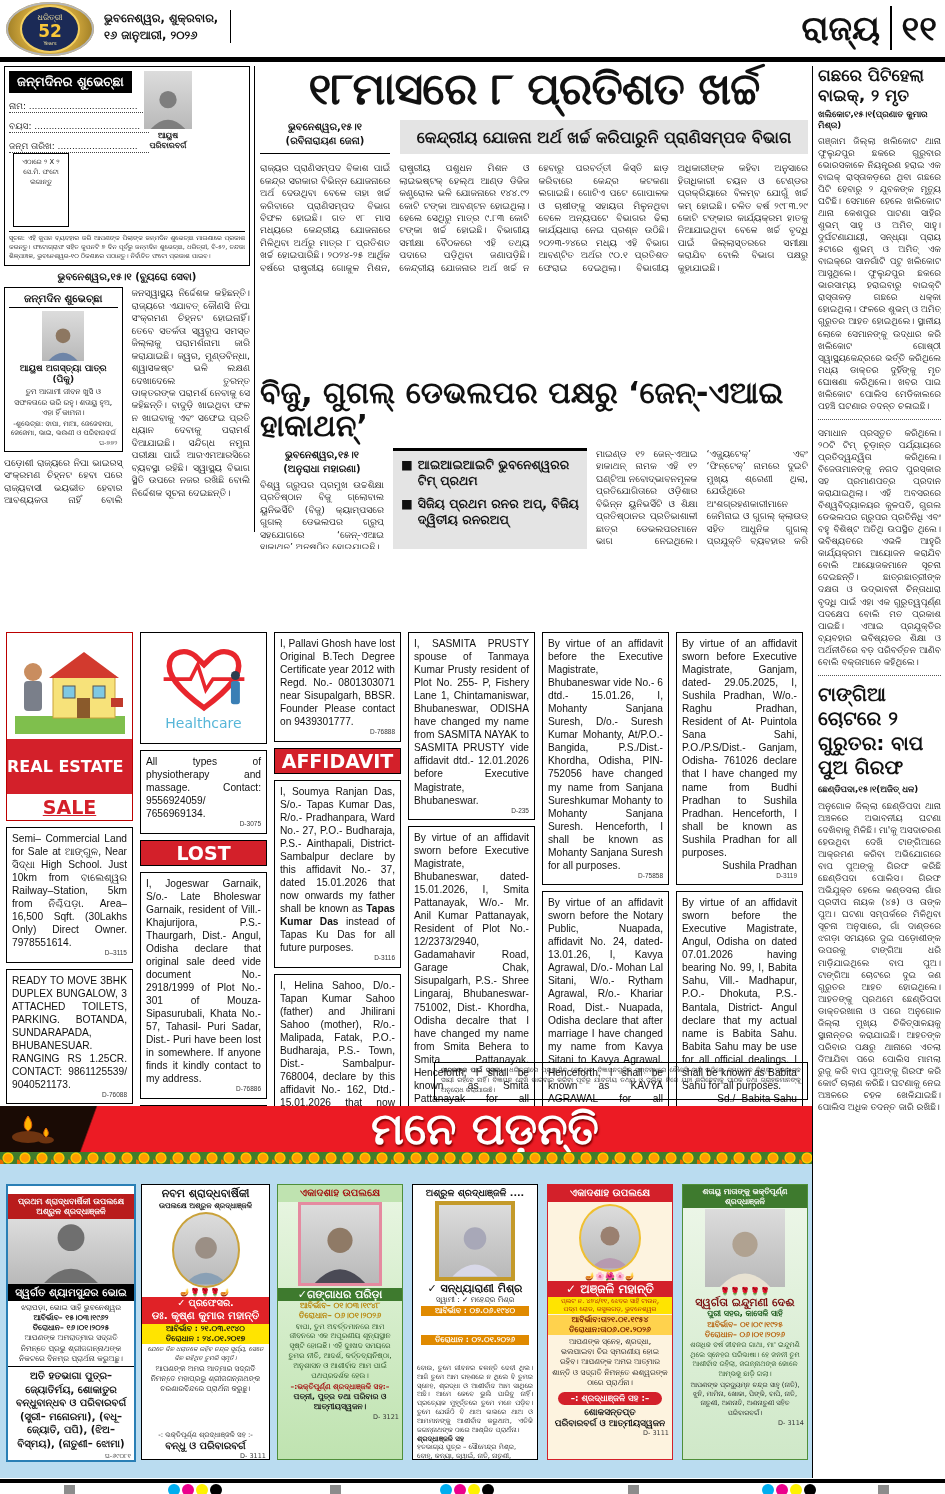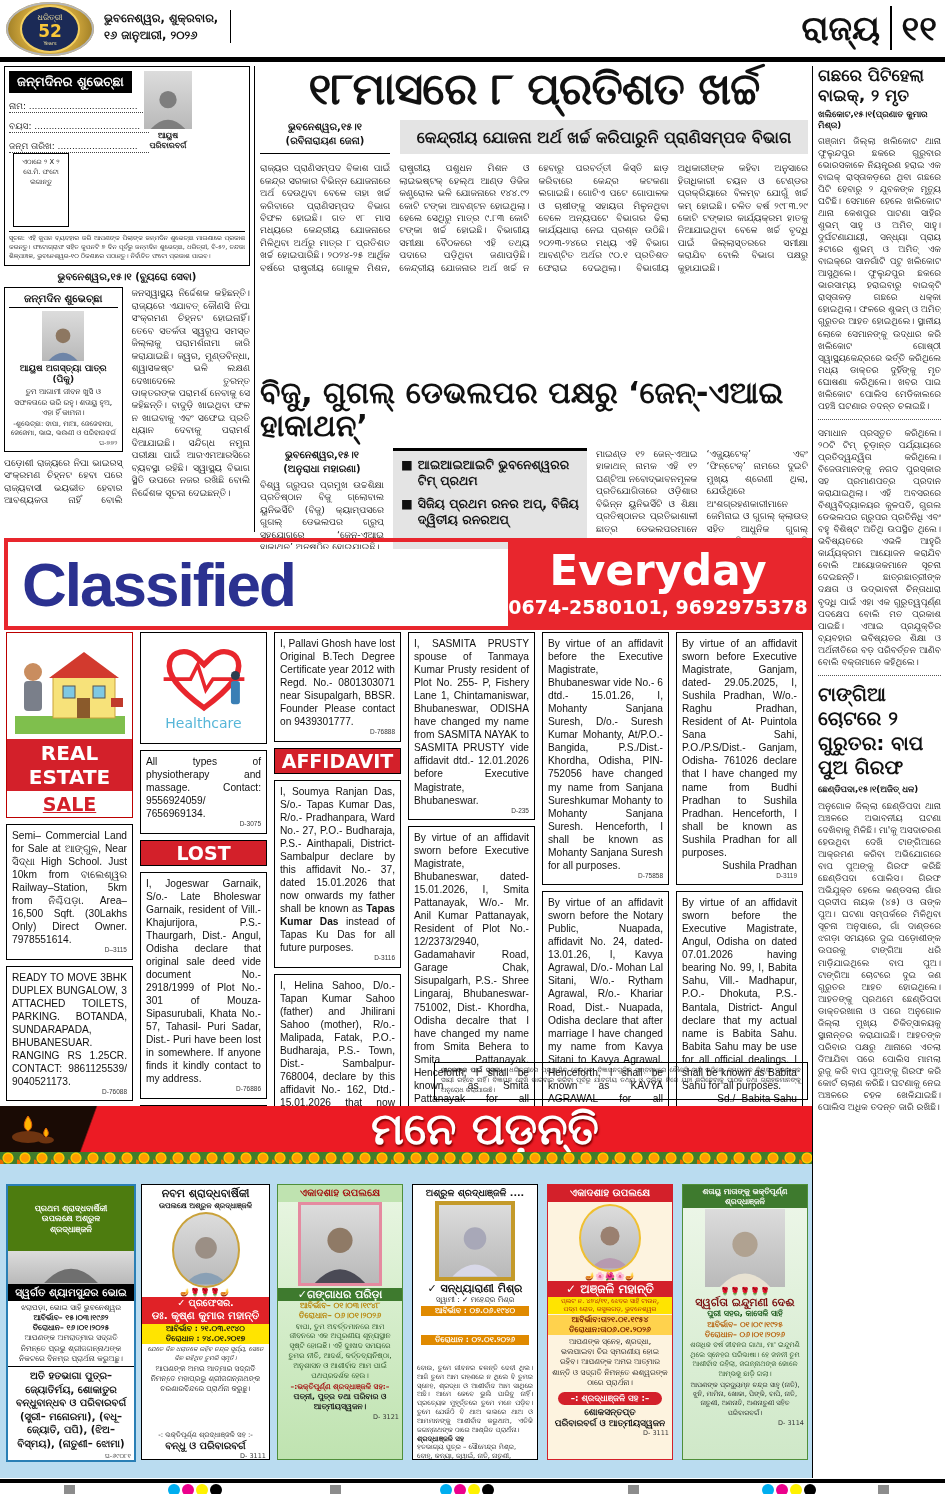--- a/index.html
+++ b/index.html
@@ -47,21 +47,21 @@
             font-family:"Liberation Sans",sans-serif;letter-spacing:-2px;}
   .cl-right{width:300px;background:#e8262d;color:#fff;display:flex;flex-direction:column;align-items:center;justify-content:center;}
   .cl-everyday{font-size:42px;font-weight:bold;line-height:1;}
   .cl-phones{font-size:19px;font-weight:bold;margin-top:4px;}
   .ccol{display:flex;flex-direction:column;gap:6px;}
   .ad{border:1.2px solid #000;padding:4px 5px;font-size:10.2px;line-height:1.28;text-align:justify;
       font-family:"Liberation Sans",sans-serif;}
   .ad .sign{text-align:right;font-size:10.2px;}
   .redhead{background:#d3202a;border:1.2px solid #000;color:#fff;font-weight:bold;font-size:19px;text-align:center;padding:1px 0;}
   .gfx{border:1.2px solid #000;background:#fff;}
-  .re-band{background:#d3202a;color:#fff;font-weight:bold;font-size:20px;text-align:center;padding:2px 0;}
+  .re-band{background:#d3202a;color:#fff;font-weight:bold;font-size:16px;text-align:left;padding:18px 0;}
   .sale{color:#d3202a;font-weight:bold;font-size:19px;text-align:center;text-decoration:underline;padding:2px 0;}
   .hc-label{color:#57b6d8;font-size:14px;text-align:center;}
   .email-box{border:1.2px solid #000;font-size:9px;text-align:center;padding:4px;line-height:1.5;}
   .notice{border:1.2px solid #000;font-size:6.6px;line-height:1.5;padding:3px 6px;text-align:justify;color:#222;}
   
   .mem-banner{background:#ec1b24;display:flex;align-items:center;overflow:hidden;}
   .mem-title{flex:1;text-align:center;color:#fff;font-weight:bold;font-size:44px;text-shadow:1px 2px 2px #7a0000;}
   .diya-zone{width:150px;height:100%;background:linear-gradient(110deg,#1a0b05 55%,#ec1b24 56%);display:flex;align-items:center;padding-left:8px;gap:4px;}
   .flower-strip{background:#3f7d2c;background-image:radial-gradient(circle at 8px 6px,#ff9d00 3.5px,#ffd400 5px,rgba(0,0,0,0) 6px),
                 radial-gradient(circle at 0px 11px,#e86a00 3px,rgba(0,0,0,0) 4px);background-size:17px 12px;}
@@ -194,27 +194,20 @@
     <div class="byline" style="font-size:8.6px;text-align:left;margin:3px 0;">ଖଲିକୋଟ,୧୫।୧(ପ୍ରଣାତ କୁମାର ମିଶ୍ର)</div>
     <div class="odbody" style="font-size:9px;">ଗଞ୍ଜାମ ଜିଲ୍ଲା ଖଲିକୋଟ ଥାନା ଫୁଲୁନ୍ଦପୁର ଛକରେ ଗୁରୁବାର ଭୋରସକାଳେ ନିୟନ୍ତ୍ରଣ ହରାଇ ଏକ ବାଇକ୍ ରାସ୍ତାକଡ଼ରେ ଥିବା ଗଛରେ ପିଟି ହେବାରୁ ୨ ଯୁବକଙ୍କ ମୃତ୍ୟୁ ଘଟିଛି। ସେମାନେ ହେଲେ ଖଲିକୋଟ ଥାନା କେଶପୁର ପାଟଣା ସାହିର ଶୁଭମ୍ ସାହୁ ଓ ଅମିତ୍ ସାହୁ। ଦୁର୍ଘଟଣାଯାୟୀ, ସନ୍ଧ୍ୟା ପ୍ରାୟ ୫ଟାରେ ଶୁଭମ୍ ଓ ଅମିତ୍ ଏକ ବାଇକ୍‌ରେ ସାନଗାଁଟି ପଟୁ ଖଲିକୋଟ ଆସୁଥିଲେ। ଫୁଲୁନ୍ଦପୁର ଛକରେ ଭାରସାମ୍ୟ ହରାଇବାରୁ ବାଇକ୍‌ଟି ରାସ୍ତାକଡ଼ ଗଛରେ ଧକ୍କା ହୋଇଥିଲା। ଫଳରେ ଶୁଭମ୍ ଓ ଅମିତ୍ ଗୁରୁତର ଆହତ ହୋଇଥିଲେ। ସ୍ଥାନୀୟ ଲୋକେ ସେମାନଙ୍କୁ ଉଦ୍ଧାର କରି ଖଲିକୋଟ ଗୋଷ୍ଠୀ ସ୍ୱାସ୍ଥ୍ୟକେନ୍ଦ୍ରରେ ଭର୍ତ୍ତି କରିଥିଲେ ମଧ୍ୟ ଡାକ୍ତର ଦୁହିଁଙ୍କୁ ମୃତ ଘୋଷଣା କରିଥିଲେ। ଖବର ପାଇ ଖଲିକୋଟ ପୋଲିସ ମେଡିକାଲରେ ପହଞ୍ଚି ଘଟଣାର ତଦନ୍ତ ଚଳାଇଛି।</div>
     <div style="border-top:1px dotted #555;margin:7px 0;"></div>
     <div class="odbody" style="font-size:9px;">ସମାଧାନ ପ୍ରସ୍ତୁତ କରିଥିଲେ। ୨୦ଟି ଟିମ୍ ଚୂଡ଼ାନ୍ତ ପର୍ଯ୍ୟାୟରେ ପ୍ରତିଦ୍ୱନ୍ଦ୍ୱିତା କରିଥିଲେ। ବିଜେତାମାନଙ୍କୁ ନଗଦ ପୁରସ୍କାର ସହ ପ୍ରମାଣପତ୍ର ପ୍ରଦାନ କରାଯାଇଥିଲା। ଏହି ଅବସରରେ ବିଶ୍ୱବିଦ୍ୟାଳୟର କୁଳପତି, ଗୁଗଲ ଡେଭଲପର ଗ୍ରୁପର ପ୍ରତିନିଧି ଏବଂ ବହୁ ବିଶିଷ୍ଟ ଅତିଥି ଉପସ୍ଥିତ ଥିଲେ। ଭବିଷ୍ୟତରେ ଏଭଳି ଆହୁରି କାର୍ଯ୍ୟକ୍ରମ ଆୟୋଜନ କରାଯିବ ବୋଲି ଆୟୋଜକମାନେ ସୂଚନା ଦେଇଛନ୍ତି। ଛାତ୍ରଛାତ୍ରୀଙ୍କ ଦକ୍ଷତା ଓ ଉଦ୍ଭାବନୀ ଚିନ୍ତାଧାରା ବୃଦ୍ଧି ପାଇଁ ଏହା ଏକ ଗୁରୁତ୍ୱପୂର୍ଣ୍ଣ ପଦକ୍ଷେପ ବୋଲି ମତ ପ୍ରକାଶ ପାଇଛି। ଏଆଇ ପ୍ରଯୁକ୍ତିର ବ୍ୟବହାର ଭବିଷ୍ୟତର ଶିକ୍ଷା ଓ ଅର୍ଥନୀତିରେ ବଡ଼ ପରିବର୍ତ୍ତନ ଆଣିବ ବୋଲି ବକ୍ତାମାନେ କହିଥିଲେ।</div>
     <div style="border-top:1px dotted #555;margin:7px 0;"></div>
     <div class="hl-md" style="font-size:19.5px;">ଟାଙ୍ଗିଆ ଚୋଟରେ ୨ ଗୁରୁତର: ବାପ ପୁଅ ଗିରଫ</div>
     <div class="byline" style="font-size:8.6px;text-align:left;margin:4px 0;">ଛେଣ୍ଡିପଦା,୧୫।୧(ଅଜିତ୍ ଧଳ)</div>
     <div class="odbody" style="font-size:9px;">ଅନୁଗୋଳ ଜିଲ୍ଲା ଛେଣ୍ଡିପଦା ଥାନା ଅଞ୍ଚଳରେ ଅଭାବନୀୟ ଘଟଣା ଦେଖିବାକୁ ମିଳିଛି। ମା'କୁ ଅସଦାଚରଣ ହେଉଥିବା ଦେଖି ଟାଙ୍ଗିଆରେ ଆକ୍ରମଣ କରିବା ଅଭିଯୋଗରେ ବାପ ପୁଅଙ୍କୁ ଗିରଫ କରିଛି ଛେଣ୍ଡିପଦା ପୋଲିସ। ଗିରଫ ଅଭିଯୁକ୍ତ ହେଲେ କଣ୍ଡସଲା ଗାଁର ପ୍ରଦୀପ ନାୟକ (୪୫) ଓ ତାଙ୍କ ପୁଅ। ଘଟଣା ସମ୍ପର୍କରେ ମିଳିଥିବା ସୂଚନା ଅନୁସାରେ, ଗାଁ ଦାଣ୍ଡରେ ଝଗଡ଼ା ସମୟରେ ଦୁଇ ପଡ଼ୋଶୀଙ୍କ ଉପରକୁ ଟାଙ୍ଗିଆ ଧରି ମାଡ଼ିଯାଇଥିଲେ ବାପ ପୁଅ। ଟାଙ୍ଗିଆ ଚୋଟରେ ଦୁଇ ଜଣ ଗୁରୁତର ଆହତ ହୋଇଥିଲେ। ଆହତଙ୍କୁ ପ୍ରଥମେ ଛେଣ୍ଡିପଦା ଡାକ୍ତରଖାନା ଓ ପରେ ଅନୁଗୋଳ ଜିଲ୍ଲା ମୁଖ୍ୟ ଚିକିତ୍ସାଳୟକୁ ସ୍ଥାନାନ୍ତର କରାଯାଇଛି। ଆହତଙ୍କ ପରିବାର ପକ୍ଷରୁ ଥାନାରେ ଏତଲା ଦିଆଯିବା ପରେ ପୋଲିସ ମାମଲା ରୁଜୁ କରି ବାପ ପୁଅଙ୍କୁ ଗିରଫ କରି କୋର୍ଟ ଚାଲାଣ କରିଛି। ଘଟଣାକୁ ନେଇ ଅଞ୍ଚଳରେ ଚହଳ ଖେଳିଯାଇଛି। ପୋଲିସ ଅଧିକ ତଦନ୍ତ ଜାରି ରଖିଛି।</div>
   </div>
 
-  <div class="abs cl-frame" style="left:4px;top:538px;width:800px;height:84px;">
-    <div class="cl-title">Classified</div>
-    <div class="cl-right">
-      <div class="cl-everyday">Everyday</div>
-      <div class="cl-phones">0674-2580101, 9692975378</div>
-    </div>
-  </div>
 
   <div class="abs ccol" style="left:6px;top:632px;width:127px;">
     <div class="gfx" style="border-color:#b00;">
       <div style="height:106px;display:flex;align-items:center;justify-content:center;background:#fff;">
         <svg width="110" height="96" viewBox="0 0 110 96">
           <rect x="0" y="78" width="110" height="18" fill="#7fbf4d"></rect>
           <rect x="38" y="38" width="62" height="42" fill="#f7e27a" stroke="#caa23a"></rect>
           <polygon points="34,40 69,14 104,40" fill="#d23a2e"></polygon>
           <rect x="48" y="48" width="12" height="12" fill="#7ec8e3" stroke="#555"></rect>
           <rect x="78" y="48" width="12" height="12" fill="#7ec8e3" stroke="#555"></rect>
@@ -335,21 +328,21 @@
         <ellipse cx="38" cy="26" rx="8" ry="3.5" fill="#6e3410"></ellipse>
           <path d="M38 14 C41 18 41 21 38 23 C35 21 35 18 38 14" fill="#ffb400" stroke="#e2610a"></path>
       </svg>
     </div>
     <div class="mem-title">ମନେ ପଡ଼ନ୍ତି</div>
   </div>
   <div class="abs flower-strip" style="left:0;top:1152px;width:812px;height:12px;"></div>
   <div class="abs mem-bg" style="left:0;top:1164px;width:812px;height:314px;">
 
     <div class="card" style="left:6px;width:126px;border:2px solid #2a7fb5;">
-      <div class="hdr" style="background:#4d7c0f;color:#fff;font-size:8.2px;padding:17px;">ପ୍ରଥମ ଶ୍ରାଦ୍ଧବାର୍ଷିକୀ ଉପଲକ୍ଷେ ଅଶ୍ରୁଳ ଶ୍ରଦ୍ଧାଞ୍ଜଳି</div>
+      <div class="hdr" style="background:#b91c1c;color:#fff;font-size:8.2px;padding:2px;margin-top:8px;">ପ୍ରଥମ ଶ୍ରାଦ୍ଧବାର୍ଷିକୀ ଉପଲକ୍ଷେ ଅଶ୍ରୁଳ ଶ୍ରଦ୍ଧାଞ୍ଜଳି</div>
       <div class="photo" style="height:86px;filter:grayscale(1);">
         <svg width="62" height="70" viewBox="0 0 60 66">
             <circle cx="30" cy="22" r="13" fill="#6f6f6f"></circle>
             <path d="M4 66 Q30 38 56 66 Z" fill="#6f6f6f"></path>
           </svg>
       </div>
       <div class="nm" style="background:#000;color:#fff;font-size:10.5px;padding:2px 0;">ସ୍ୱର୍ଗତ ଶ୍ୟାମସୁନ୍ଦର ଭୋଇ</div>
       <div class="tx" style="font-size:7.6px;padding:2px 3px;">
         <div>ଝରାପଡ଼ା, ଭୋଇ ସାହି ଭୁବନେଶ୍ୱର</div>
         <div class="dates">ଆବିର୍ଭାବ– ୧୫।୦୩।୧୯୬୨</div>

